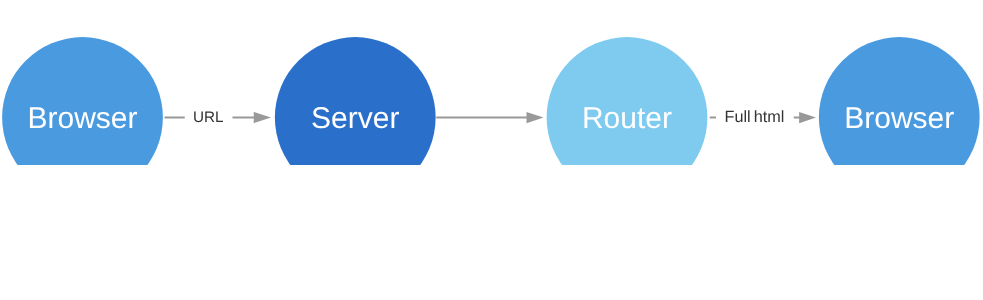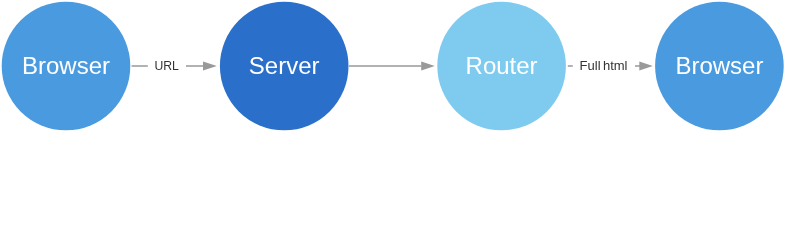--- a/index.html
+++ b/index.html
@@ -1,19 +1,19 @@
 <!DOCTYPE html>
 <html><head>
 <meta charset="utf-8">
 <title>Request flow diagram</title>
 <style>
   html,body{margin:0;padding:0;}
   body{width:786px;height:132px;background:#ffffff;
        font-family:"Liberation Sans",sans-serif;overflow:hidden;}
-  .canvas{position:relative;width:786px;height:132px;background:#ffffff;}
+  .canvas{position:relative;width:786px;height:132px;background:#ffffff;margin-top:28px;}
   .layer{position:absolute;left:0;top:0;width:786px;height:132px;}
   .node-label{filter:blur(0px);fill:#ffffff;font-family:"Liberation Sans",sans-serif;font-size:24px;
               text-anchor:middle;dominant-baseline:alphabetic;}
   .edge-label{filter:blur(0px);fill:#333333;font-family:"Liberation Sans",sans-serif;font-size:12.5px;
               text-anchor:start;}
 </style>
 </head>
 <body>
 
 <div class="canvas">

